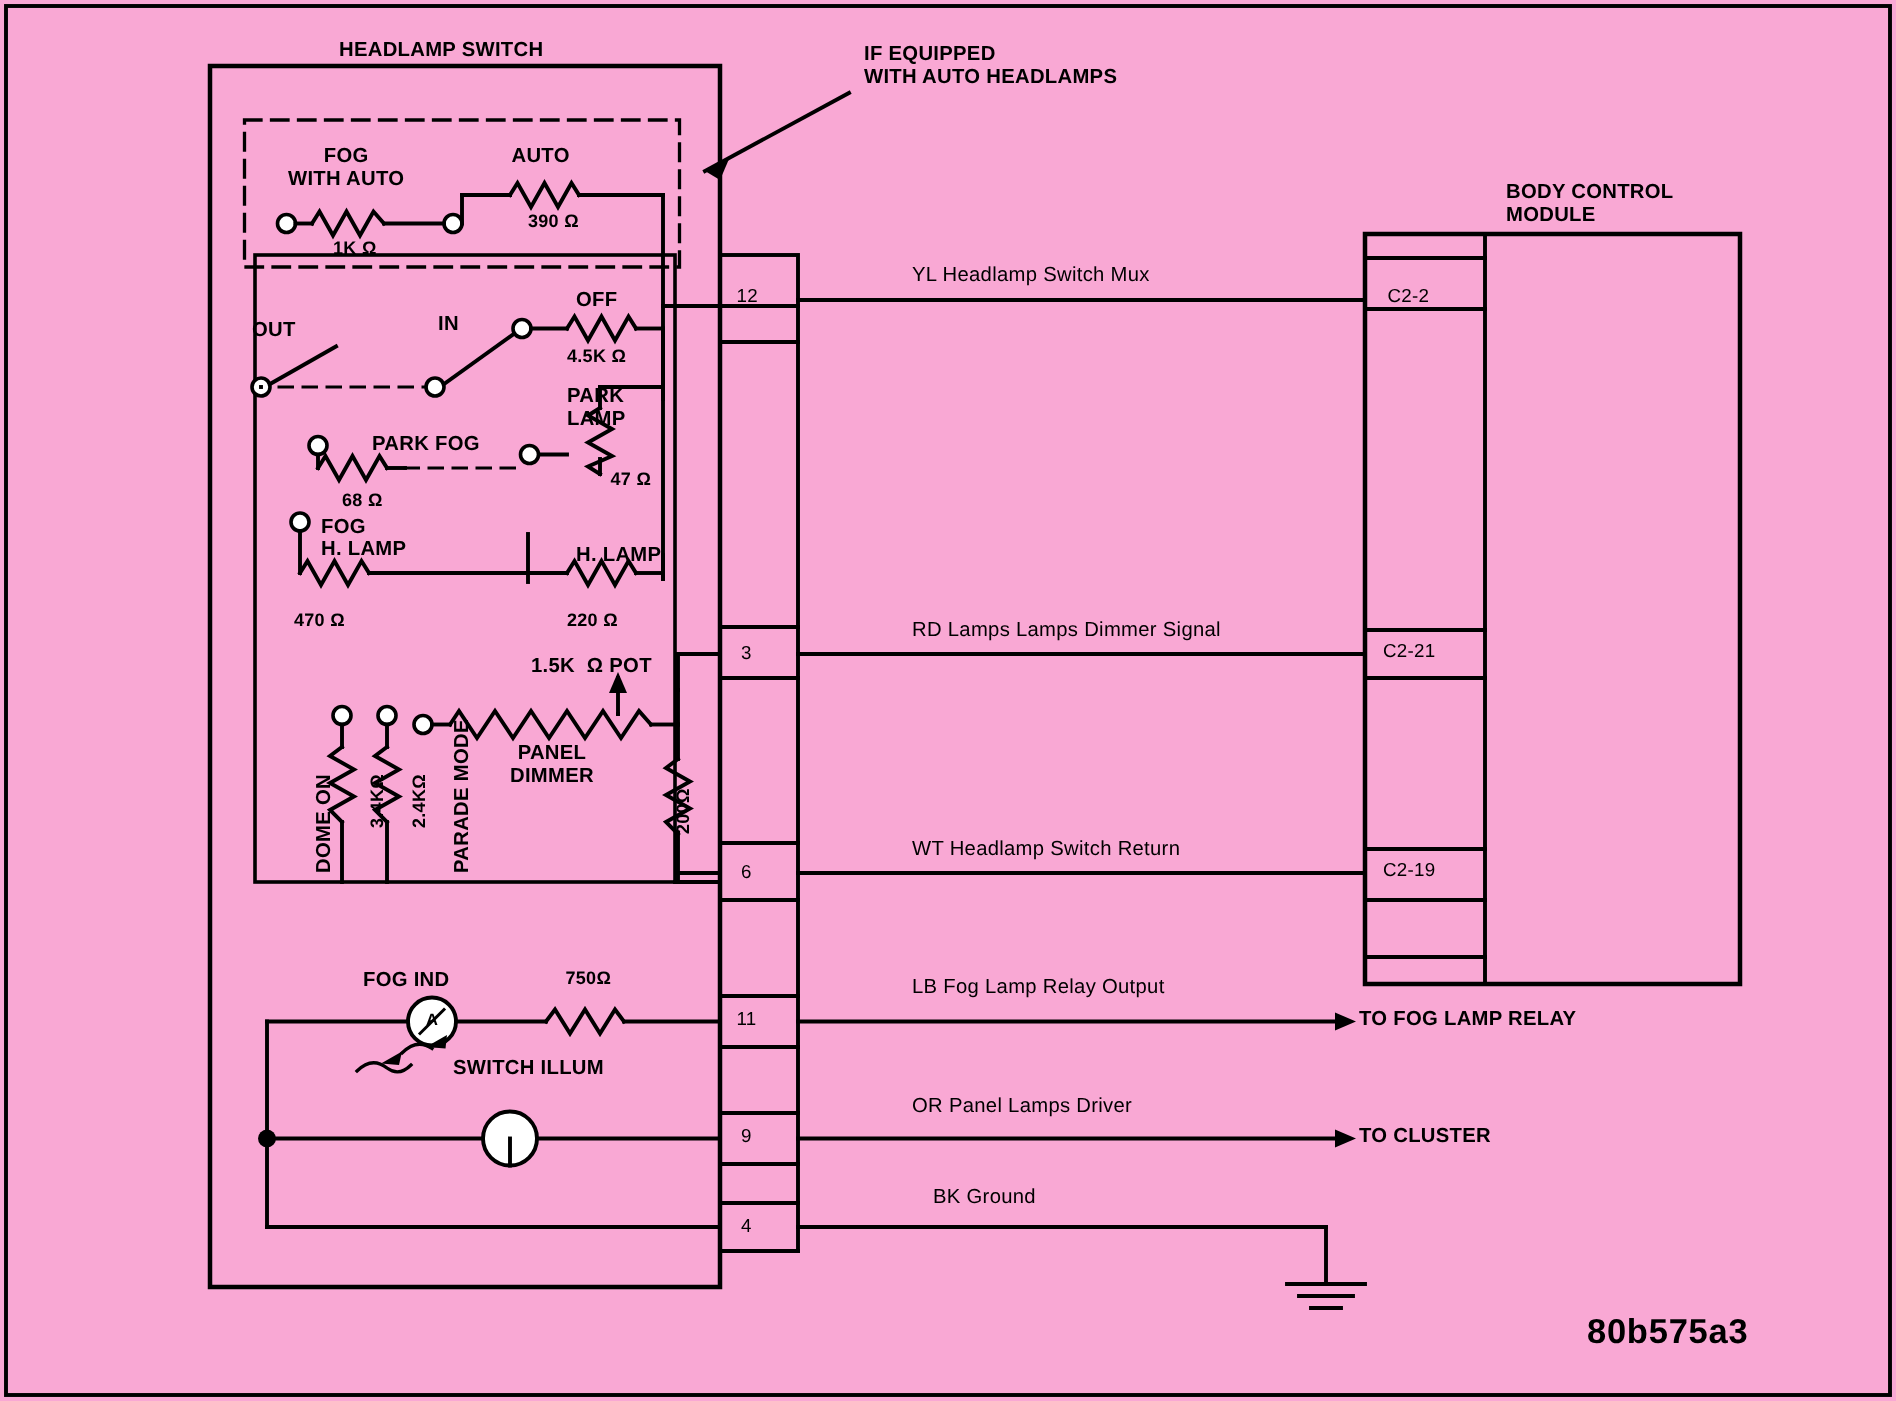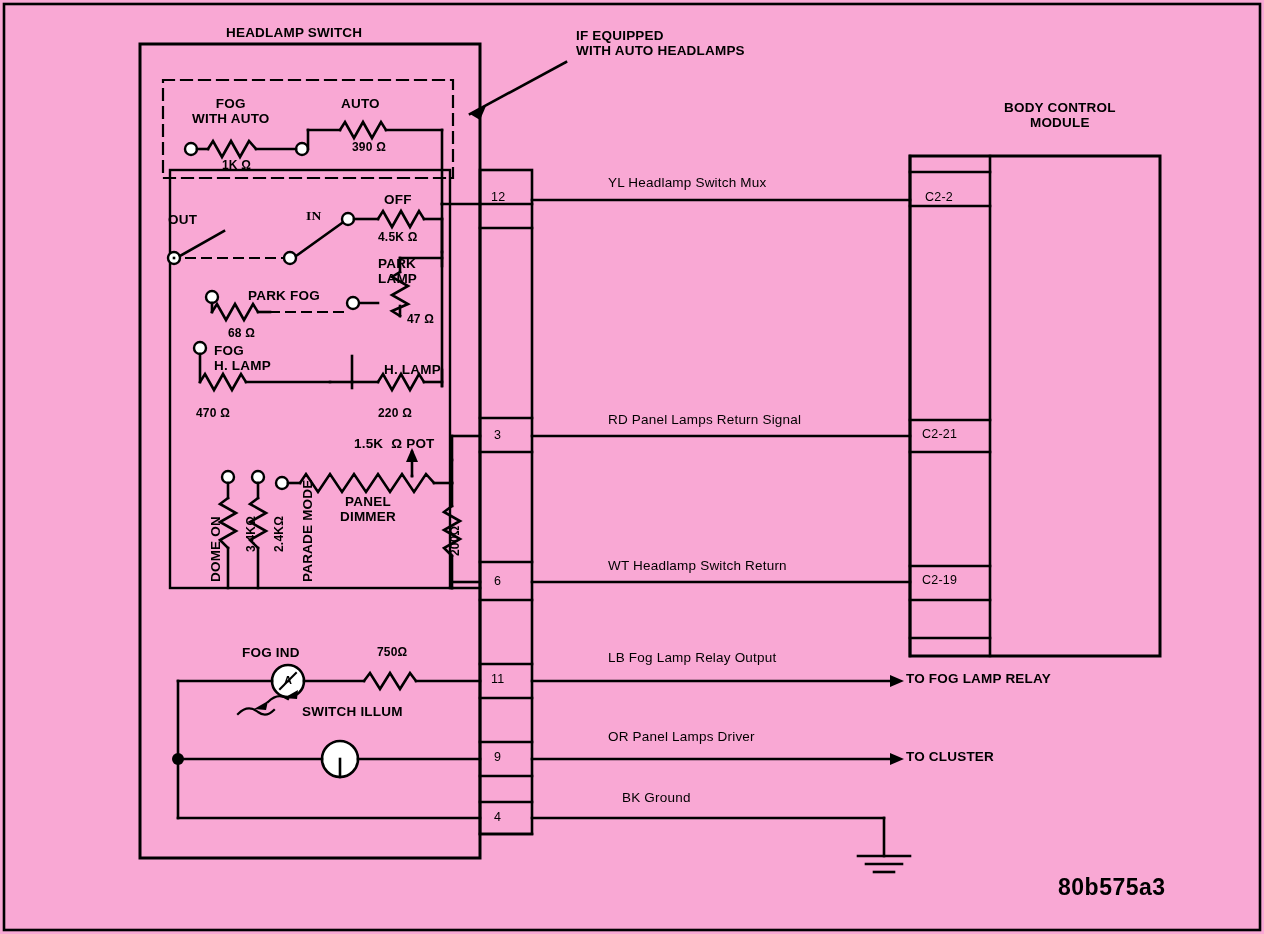--- a/index.html
+++ b/index.html
@@ -228,33 +228,33 @@
       <line x1="178" y1="681" x2="178" y2="818"></line>
       <line x1="178" y1="818" x2="480" y2="818"></line>
     </g>
   </svg>
 
   <div class="lbl caps" style="left:226px; top:25px;">HEADLAMP SWITCH</div>
 
   <div class="lbl caps" style="left:576px; top:28px; white-space:pre;">IF EQUIPPED
 WITH AUTO HEADLAMPS</div>
 
-  <div class="lbl caps" style="left:1004px; top:100px; white-space:pre; text-align:center;">BODY CONTROL
+  <div class="lbl caps" style="left:1004px; top:120px; white-space:pre; ">BODY CONTROL
 MODULE</div>
 
   <div class="lbl code" style="left:1058px; top:880px;">80b575a3</div>
 
   <div class="lbl caps" style="left:192px; top:96px; text-align:center; white-space:pre;">FOG
 WITH AUTO</div>
   <div class="lbl small" style="left:222px; top:158px;">1K Ω</div>
   <div class="lbl caps" style="left:341px; top:96px;">AUTO</div>
   <div class="lbl small" style="left:352px; top:140px;">390 Ω</div>
 
   <div class="lbl caps" style="left:168px; top:212px;">OUT</div>
-  <div class="lbl caps" style="left:306px; top:208px;font-family:Liberation Serif, serif;">IN</div>
+  <div class="lbl caps" style="left:292px; top:208px;">IN</div>
 
   <div class="lbl caps" style="left:384px; top:192px;">OFF</div>
   <div class="lbl small" style="left:378px; top:230px;">4.5K Ω</div>
 
   <div class="lbl caps" style="left:378px; top:256px; white-space:pre;">PARK
 LAMP</div>
   <div class="lbl small" style="left:384px; top:312px;margin-left:23px;">47 Ω</div>
 
   <div class="lbl caps" style="left:224px; top:288px;padding-left:24px;">PARK FOG</div>
   <div class="lbl small" style="left:228px; top:326px;">68 Ω</div>
@@ -282,21 +282,21 @@
   <div class="lbl caps" style="left:302px; top:704px;">SWITCH ILLUM</div>
 
   <div class="lbl pin" style="left:491px; top:190px;">12</div>
   <div class="lbl pin" style="left:494px; top:428px;">3</div>
   <div class="lbl pin" style="left:494px; top:574px;">6</div>
   <div class="lbl pin" style="left:491px; top:672px;">11</div>
   <div class="lbl pin" style="left:494px; top:750px;">9</div>
   <div class="lbl pin" style="left:494px; top:810px;">4</div>
 
   <div class="lbl wirelbl" style="left:608px; top:175px;">YL Headlamp Switch Mux</div>
-  <div class="lbl wirelbl" style="left:608px; top:412px;">RD Panel Lamps Return Signal</div>
+  <div class="lbl wirelbl" style="left:608px; top:412px;">RD Lamps Lamps Dimmer Signal</div>
   <div class="lbl wirelbl" style="left:608px; top:558px;">WT Headlamp Switch Return</div>
   <div class="lbl wirelbl" style="left:608px; top:650px;">LB Fog Lamp Relay Output</div>
   <div class="lbl wirelbl" style="left:608px; top:729px;">OR Panel Lamps Driver</div>
   <div class="lbl wirelbl" style="left:622px; top:790px;">BK Ground</div>
 
   <div class="lbl pin" style="left:925px; top:190px;">C2-2</div>
   <div class="lbl pin" style="left:922px; top:427px;">C2-21</div>
   <div class="lbl pin" style="left:922px; top:573px;">C2-19</div>
 
   <div class="lbl caps" style="left:906px; top:671px;">TO FOG LAMP RELAY</div>

